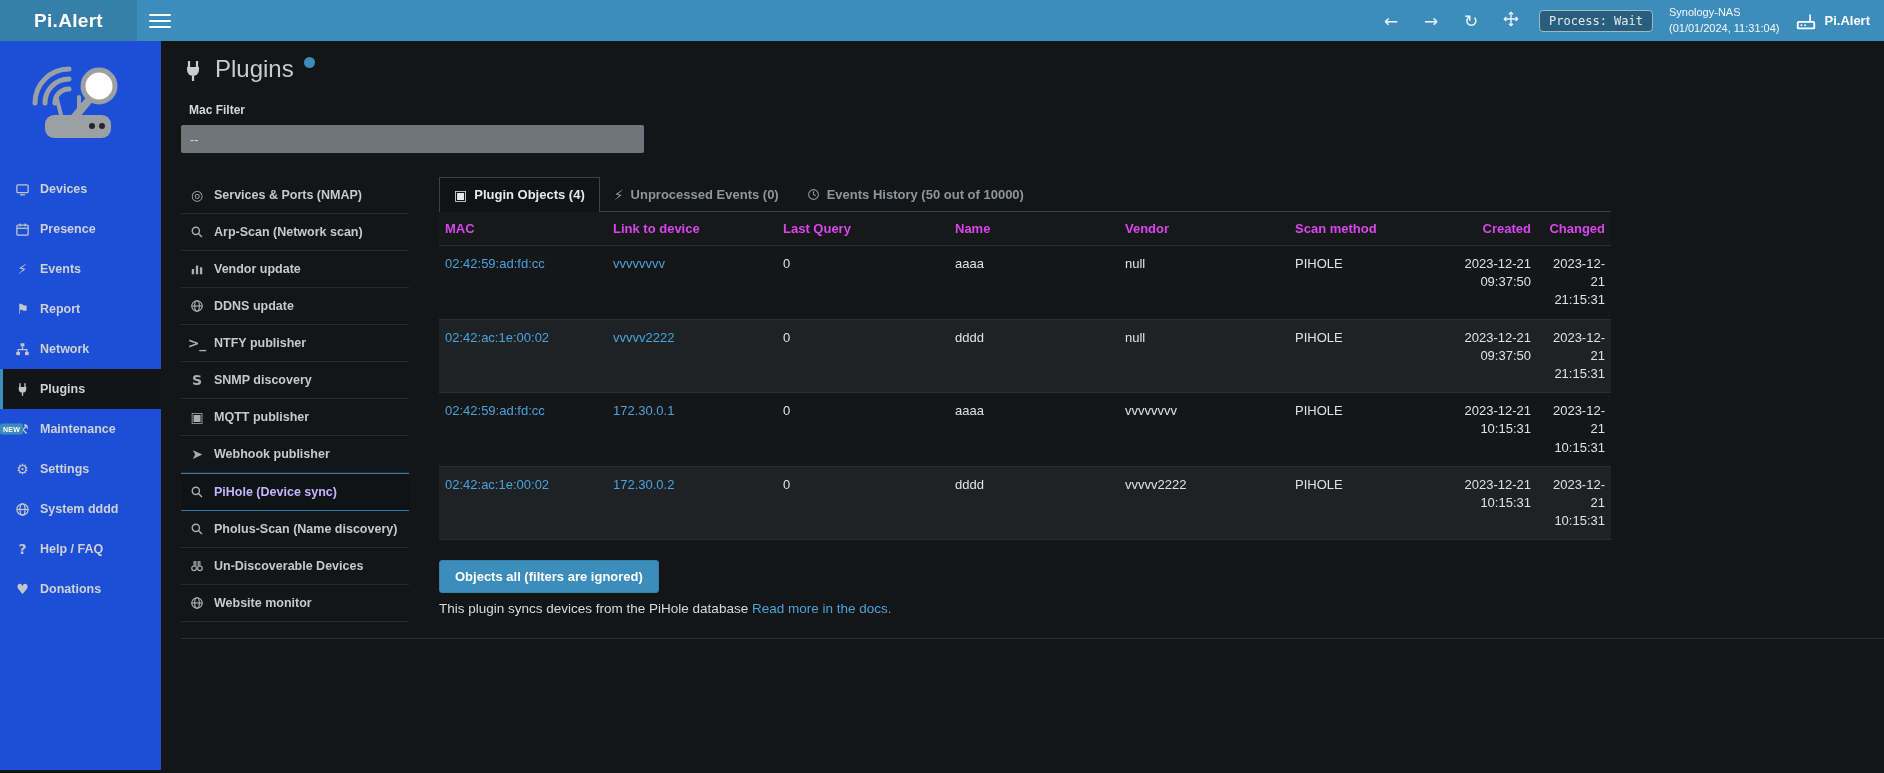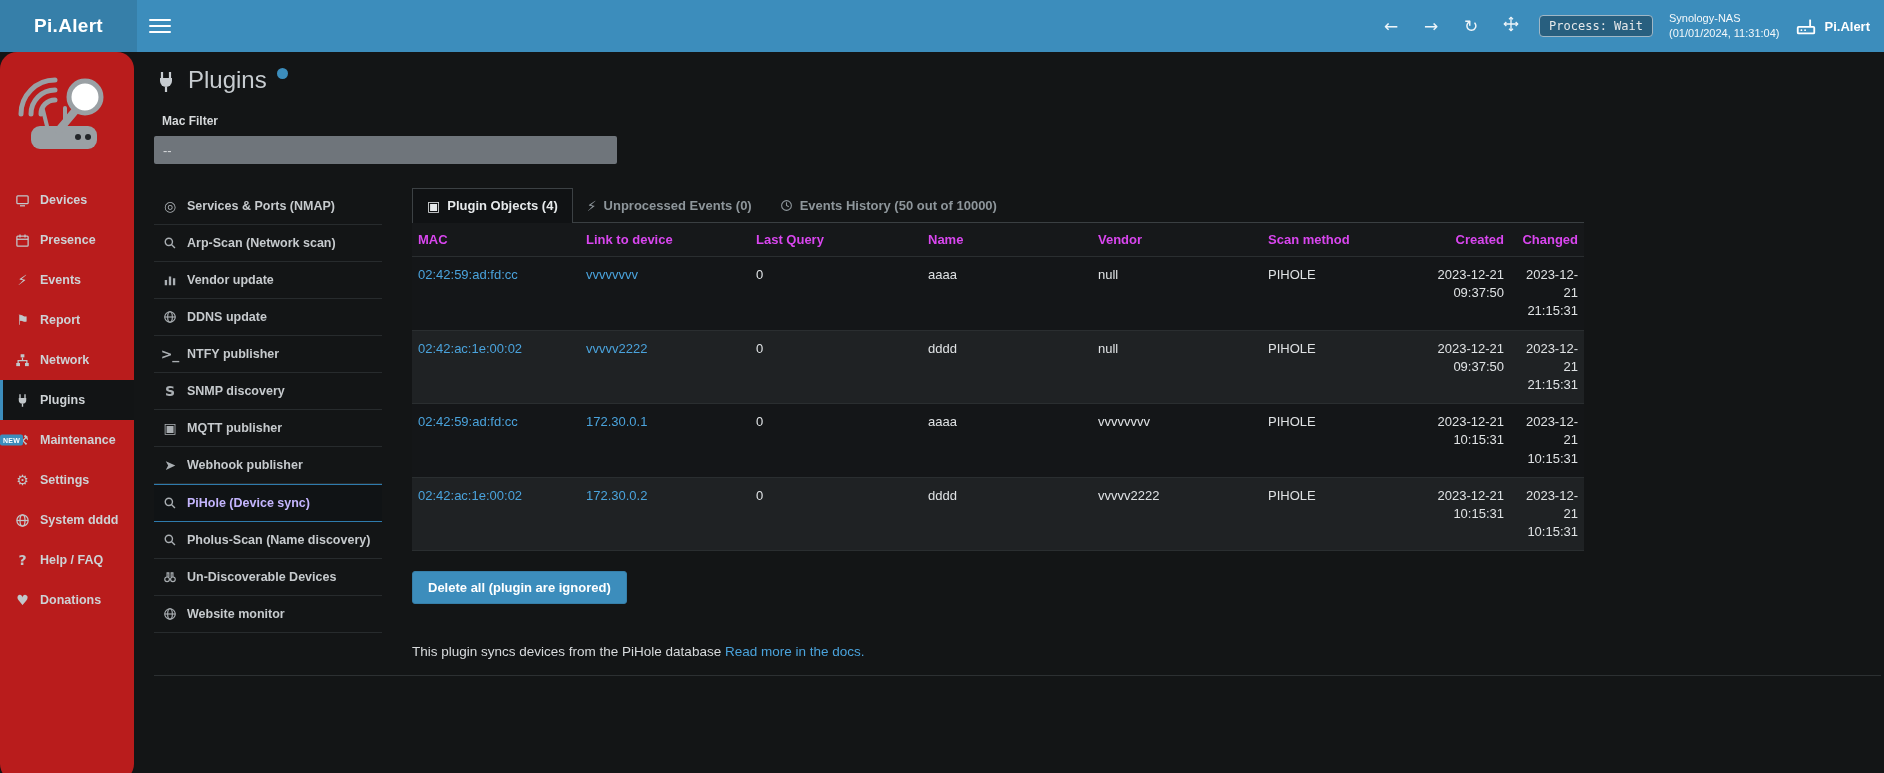--- a/index.html
+++ b/index.html
@@ -4,21 +4,21 @@
 <style>
   * { box-sizing: border-box; margin: 0; padding: 0; }
   html,body { width: 1884px; height: 773px; }
   body {
     font-family: "Liberation Sans", "DejaVu Sans", sans-serif;
     background: #131516;
     color: #dfe2e4;
     overflow: hidden;
   }
   
-  .topbar { display: flex; height: 52px; }
+  .topbar { display: flex; height: 41px; }
   .logo {
     width: 137px; background: #367fa9; color: #fff;
     display: flex; align-items: center; justify-content: center;
     font-size: 19px; font-weight: 700; letter-spacing: .3px; cursor: pointer;
   }
   .topbar-main {
     flex: 1; background: #3c8dbc; display: flex; align-items: center;
     padding: 0 14px 0 12px; gap: 16px;
   }
   .hamburger { width: 22px; cursor: pointer; padding: 4px 0; }
@@ -34,21 +34,21 @@
     background: rgba(0,0,0,.32); border: 1px solid #9fb7c6; border-radius: 4px;
     padding: 3px 9px; white-space: nowrap;
   }
   .host-block { font-size: 11px; line-height: 1.4; color: #f4f8fa; white-space: nowrap; }
   .brand-right { display: flex; align-items: center; gap: 7px; color: #fff; }
   .brand-right svg { width: 22px; height: 22px; stroke: #fff; }
   .brand-right .brand-txt { font-size: 13px; font-weight: 700; }
 
   
   .layout { display: flex; height: 729px; }
-  .sidebar { width: 134px; background: #b91c1c; flex-shrink: 0; position: relative; border-radius: 17px; }
+  .sidebar { width: 161px; background: #1d4ed8; flex-shrink: 0; position: relative; }
   .sidebar-logo { padding: 16px 10px 18px; display: flex; justify-content: center; }
   .side-item {
     height: 40px; display: flex; align-items: center; gap: 9px;
     padding-left: 14px; cursor: pointer; color: #ced2d5;
     font-size: 12.5px; font-weight: 700; position: relative;
   }
   .side-item.active { background: #121415; border-left: 3px solid #3c8dbc; padding-left: 11px; }
   .si-icon { width: 17px; display: inline-flex; justify-content: center; color: #c2c7ca; flex-shrink: 0; }
   .si-icon svg { width: 15px; height: 15px; stroke: #c2c7ca; }
   .glyph { font-family: "DejaVu Sans", sans-serif; font-size: 14px; line-height: 1; }
@@ -114,21 +114,21 @@
   .thead > div:nth-child(7), .thead > div:nth-child(8),
   .trow > div:nth-child(7), .trow > div:nth-child(8) { text-align: right; }
   a.cell-link { color: #4aa3dc; text-decoration: none; cursor: pointer; }
 
   .delete-btn {
     margin-top: 20px; background: #3c8dbc; border: 1px solid #367fa9; color: #fff;
     font-size: 13px; font-weight: 700; padding: 8px 15px; border-radius: 3px; cursor: pointer;
     font-family: "Liberation Sans", sans-serif;
   }
 
-  .note { margin-top: 40px; font-size: 13.5px; color: #d8dbdd; }
+  .note { margin-top: 8px; font-size: 13.5px; color: #d8dbdd; }
   .note a { color: #4aa3dc; text-decoration: none; cursor: pointer; }
   .bottom-line { border-top: 1px solid #2c3032; margin-top: 16px; width: 1727px; }
 </style>
 </head>
 <body>
 
 <svg width="0" height="0" style="position:absolute" aria-hidden="true">
   <defs>
     <symbol id="i-magnifier" viewBox="0 0 24 24">
         <g fill="none" stroke-width="2.4">
@@ -488,21 +488,21 @@
               <div>0</div>
               <div>dddd</div>
               <div>vvvvv2222</div>
               <div>PIHOLE</div>
               <div>2023-12-21 10:15:31</div>
               <div>2023-12-21 10:15:31</div>
             </div>
           </div>
         </div>
 
-        <button class="delete-btn">Delete all (plugin are ignored)</button>
+        <button class="delete-btn">Objects all (filters are ignored)</button>
 
         <div class="note">
           <span>This plugin syncs devices from the PiHole database </span><a>Read more in the docs.</a>
         </div>
       </div>
     </div>
 
     <div class="bottom-line"></div>
   </div>
 </div>

